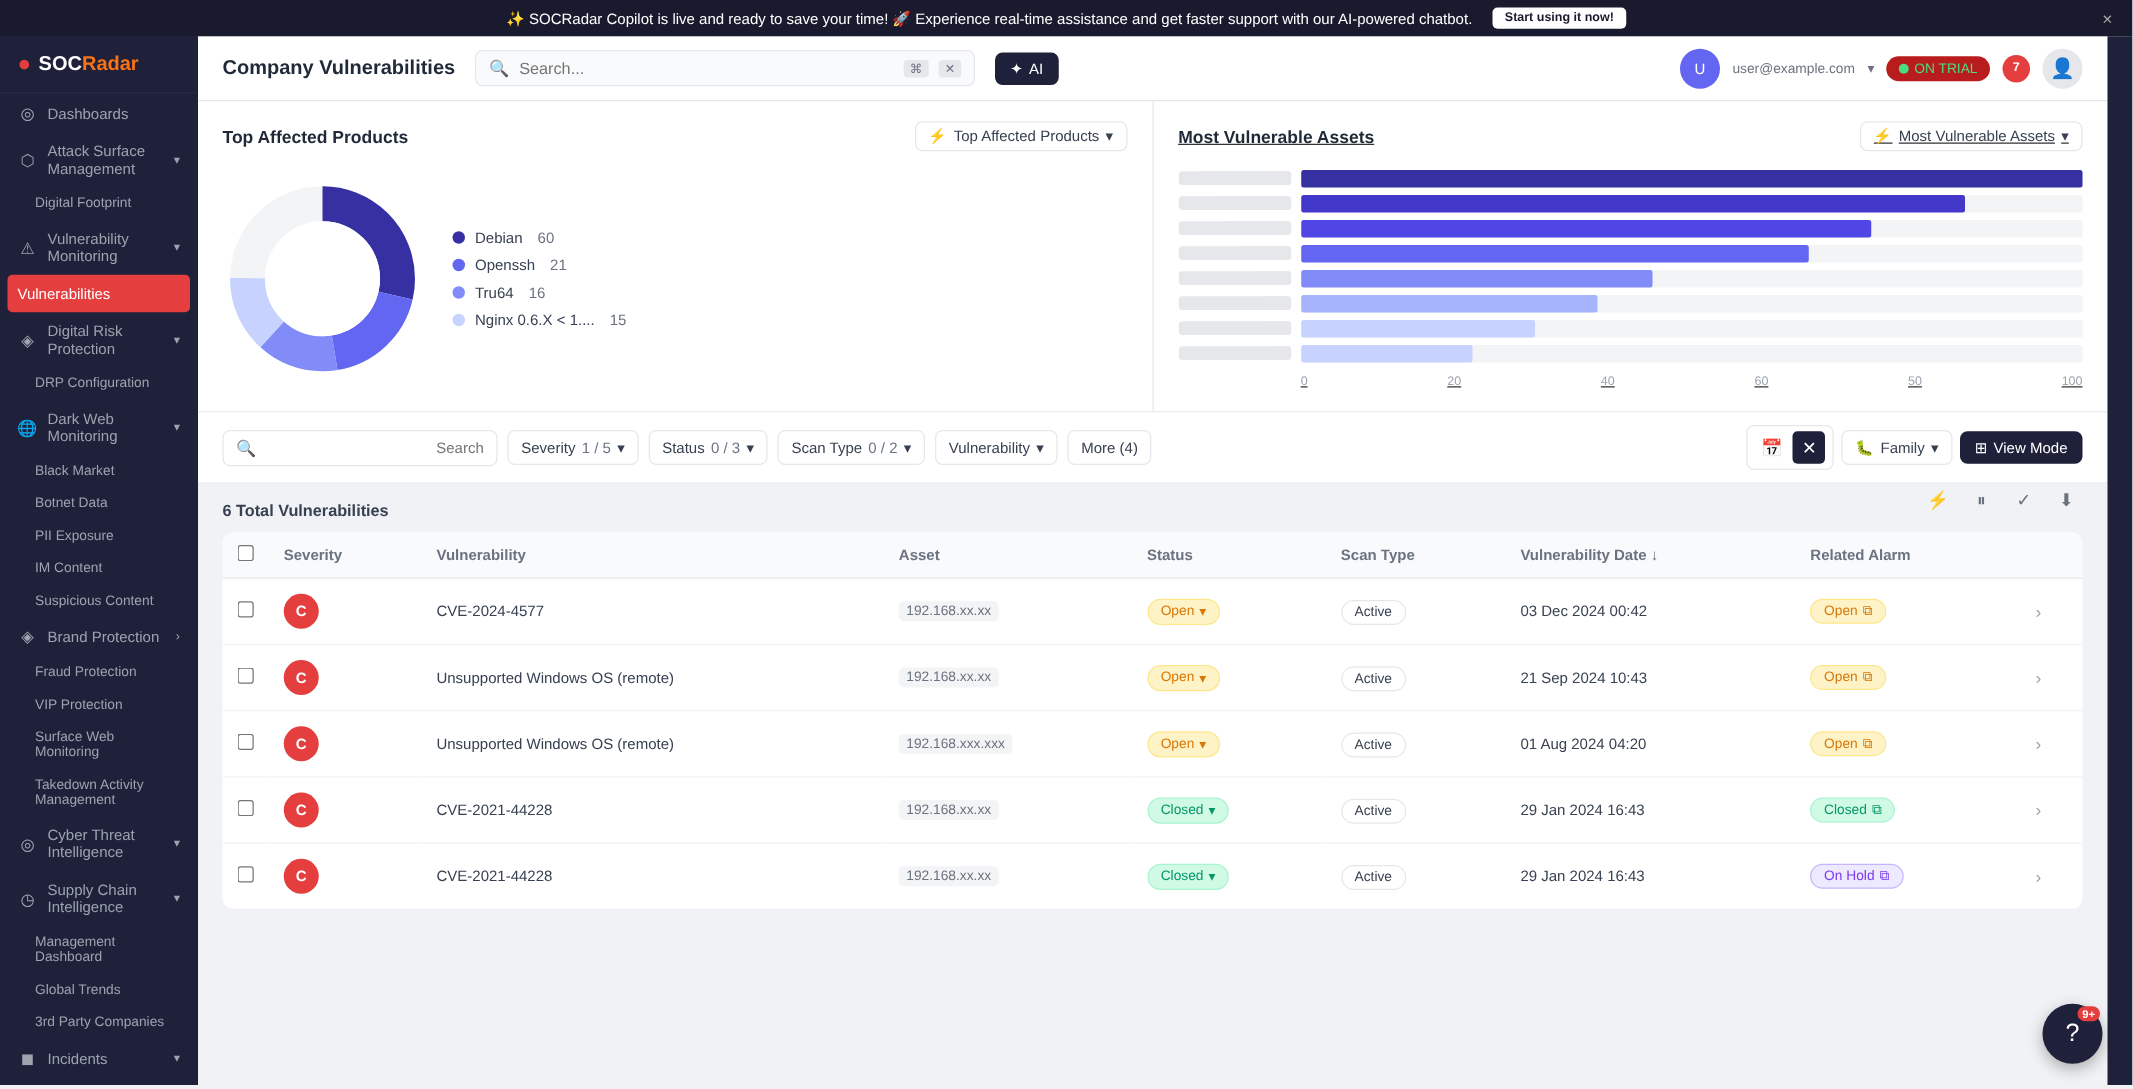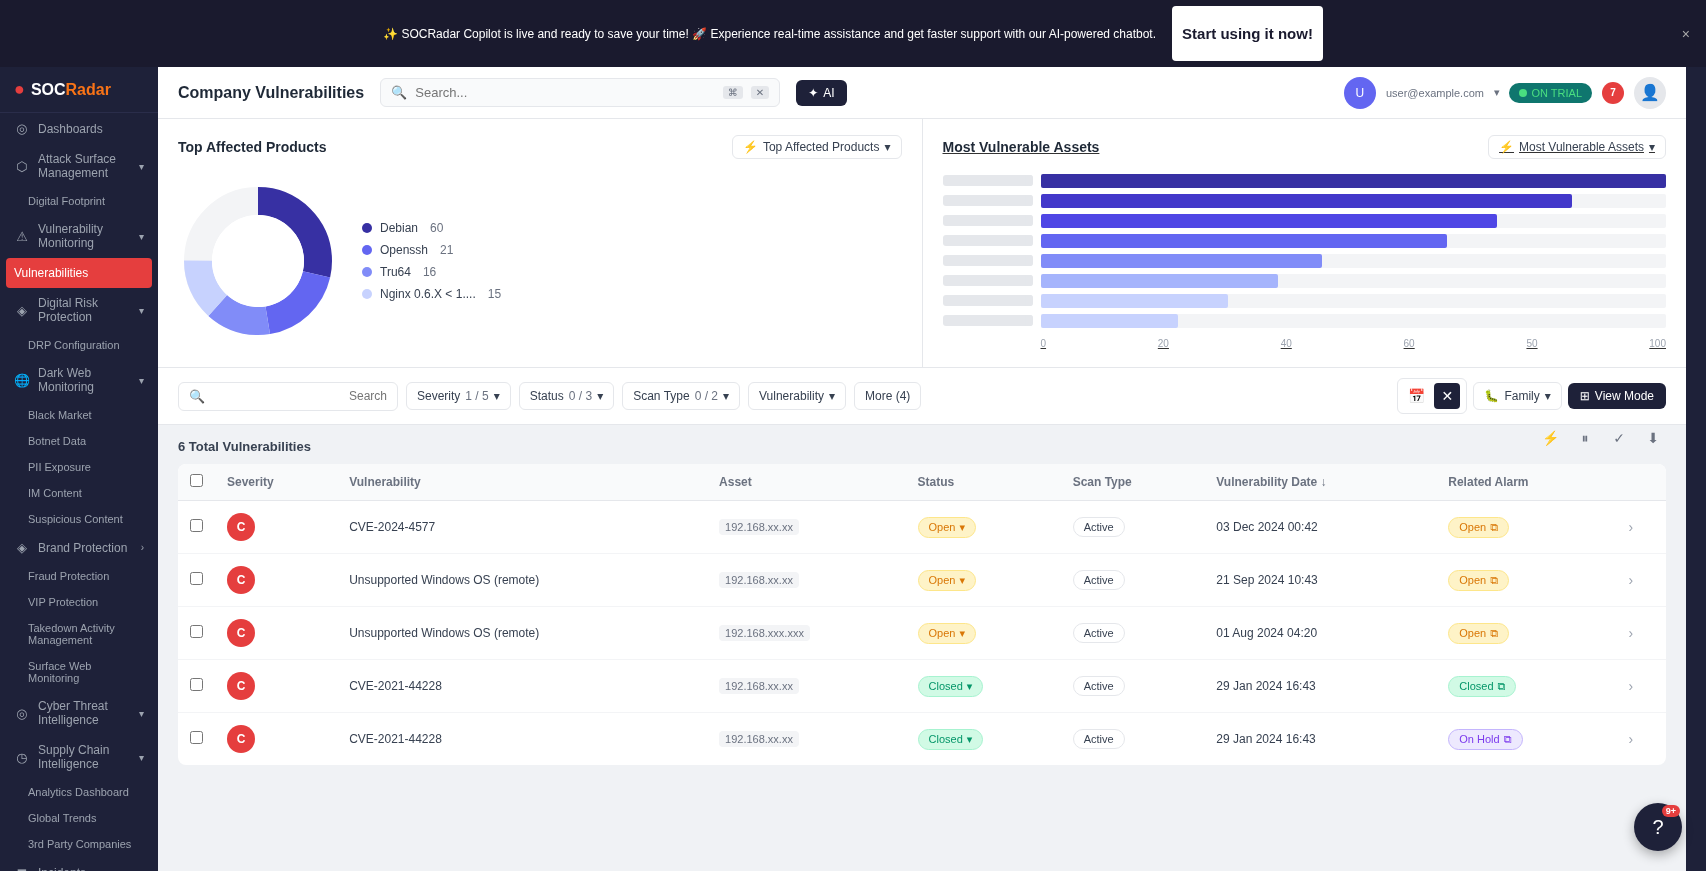--- a/index.html
+++ b/index.html
@@ -16,22 +16,22 @@
       align-items: center;
       justify-content: center;
       gap: 8px;
       position: relative;
     }
     .top-banner .start-btn {
       background: #fff;
       color: #1a1a2e;
       border: none;
       border-radius: 4px;
-      padding: 19px 10px;
-      font-size: 15px;
+      padding: 3px 10px;
+      font-size: 10px;
       font-weight: 600;
       cursor: pointer;
       margin-left: 8px;
     }
     .top-banner .close-x {
       position: absolute;
       right: 16px;
       cursor: pointer;
       font-size: 14px;
       color: #aaa;
@@ -107,21 +107,21 @@
       background: #1e2139;
       color: #fff;
       border: none;
       border-radius: 6px;
       padding: 6px 12px;
       cursor: pointer;
       font-size: 12px;
     }
     .header-right { display: flex; align-items: center; gap: 10px; margin-left: auto; }
     .header-avatar { width: 32px; height: 32px; border-radius: 50%; background: #6366f1; display: flex; align-items: center; justify-content: center; color: #fff; font-size: 12px; }
-    .header-status { background: #0f766e; color: #4ade80; border-radius: 12px; padding: 4px 10px; font-size: 11px; display: flex; align-items: center; gap: 4px; }
+    .header-status { background: #b91c1c; color: #4ade80; border-radius: 12px; padding: 4px 10px; font-size: 11px; display: flex; align-items: center; gap: 4px; }
     .header-notif { background: #e53e3e; color: #fff; border-radius: 50%; width: 22px; height: 22px; display: flex; align-items: center; justify-content: center; font-size: 10px; font-weight: 700; }
 
     
     .main-content { flex: 1; overflow-y: auto; background: #f0f2f5; padding: 0; display: flex; flex-direction: column; }
 
     
     .charts-row { display: flex; gap: 0; background: #fff; border-bottom: 1px solid #e5e7eb; }
     .chart-panel { flex: 1; padding: 16px 20px; border-right: 1px solid #e5e7eb; }
     .chart-panel:last-child { border-right: none; text-decoration: underline; }
     .chart-header { display: flex; align-items: center; justify-content: space-between; margin-bottom: 12px; }
@@ -307,33 +307,33 @@
     <div class="sidebar-sub">PII Exposure</div>
     <div class="sidebar-sub">IM Content</div>
     <div class="sidebar-sub">Suspicious Content</div>
     <div class="sidebar-item" style="margin:0;padding:8px 14px;border-radius:0;">
       <span class="icon">◈</span>
       <span>Brand Protection</span>
       <span class="chevron">›</span>
     </div>
     <div class="sidebar-sub">Fraud Protection</div>
     <div class="sidebar-sub">VIP Protection</div>
+    <div class="sidebar-sub">Surface Web Monitoring</div>
     <div class="sidebar-sub">Takedown Activity Management</div>
-    <div class="sidebar-sub">Surface Web Monitoring</div>
     <div class="sidebar-item" style="margin:0;padding:8px 14px;border-radius:0;">
       <span class="icon">◎</span>
       <span>Cyber Threat Intelligence</span>
       <span class="chevron">▾</span>
     </div>
     <div class="sidebar-item" style="margin:0;padding:8px 14px;border-radius:0;">
       <span class="icon">◷</span>
       <span>Supply Chain Intelligence</span>
       <span class="chevron">▾</span>
     </div>
-    <div class="sidebar-sub">Analytics Dashboard</div>
+    <div class="sidebar-sub">Management Dashboard</div>
     <div class="sidebar-sub">Global Trends</div>
     <div class="sidebar-sub">3rd Party Companies</div>
     <div class="sidebar-item" style="margin:0;padding:8px 14px;border-radius:0;">
       <span class="icon">◼</span>
       <span>Incidents</span>
       <span class="chevron">▾</span>
     </div>
     <div class="sidebar-sub">Alarm Management</div>
 
   </nav>

